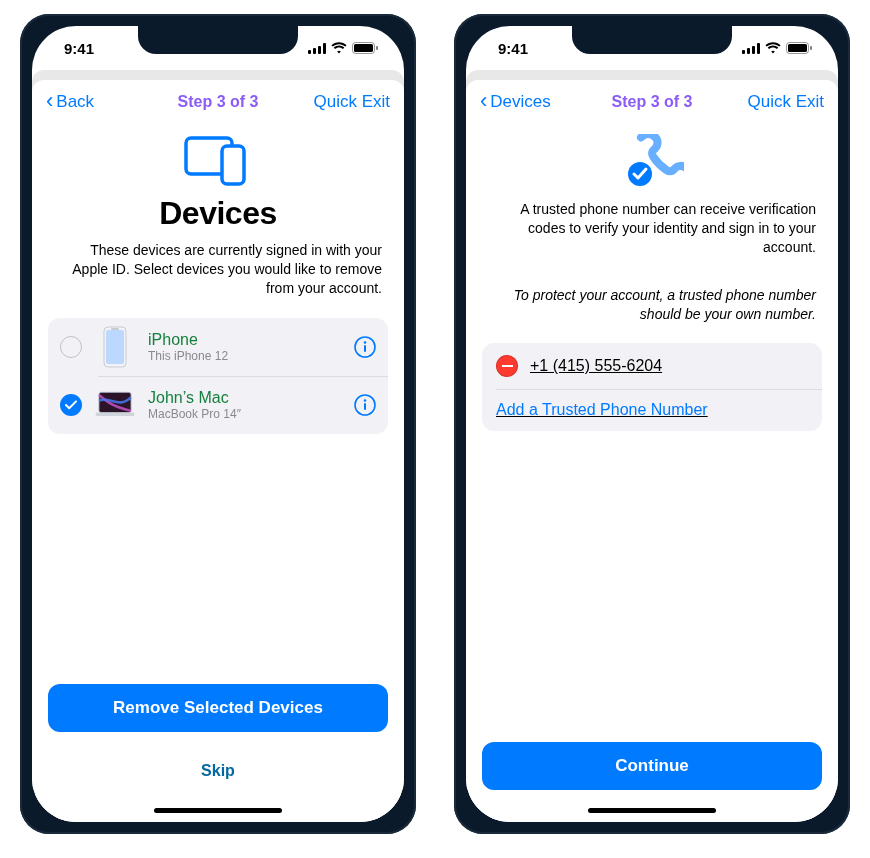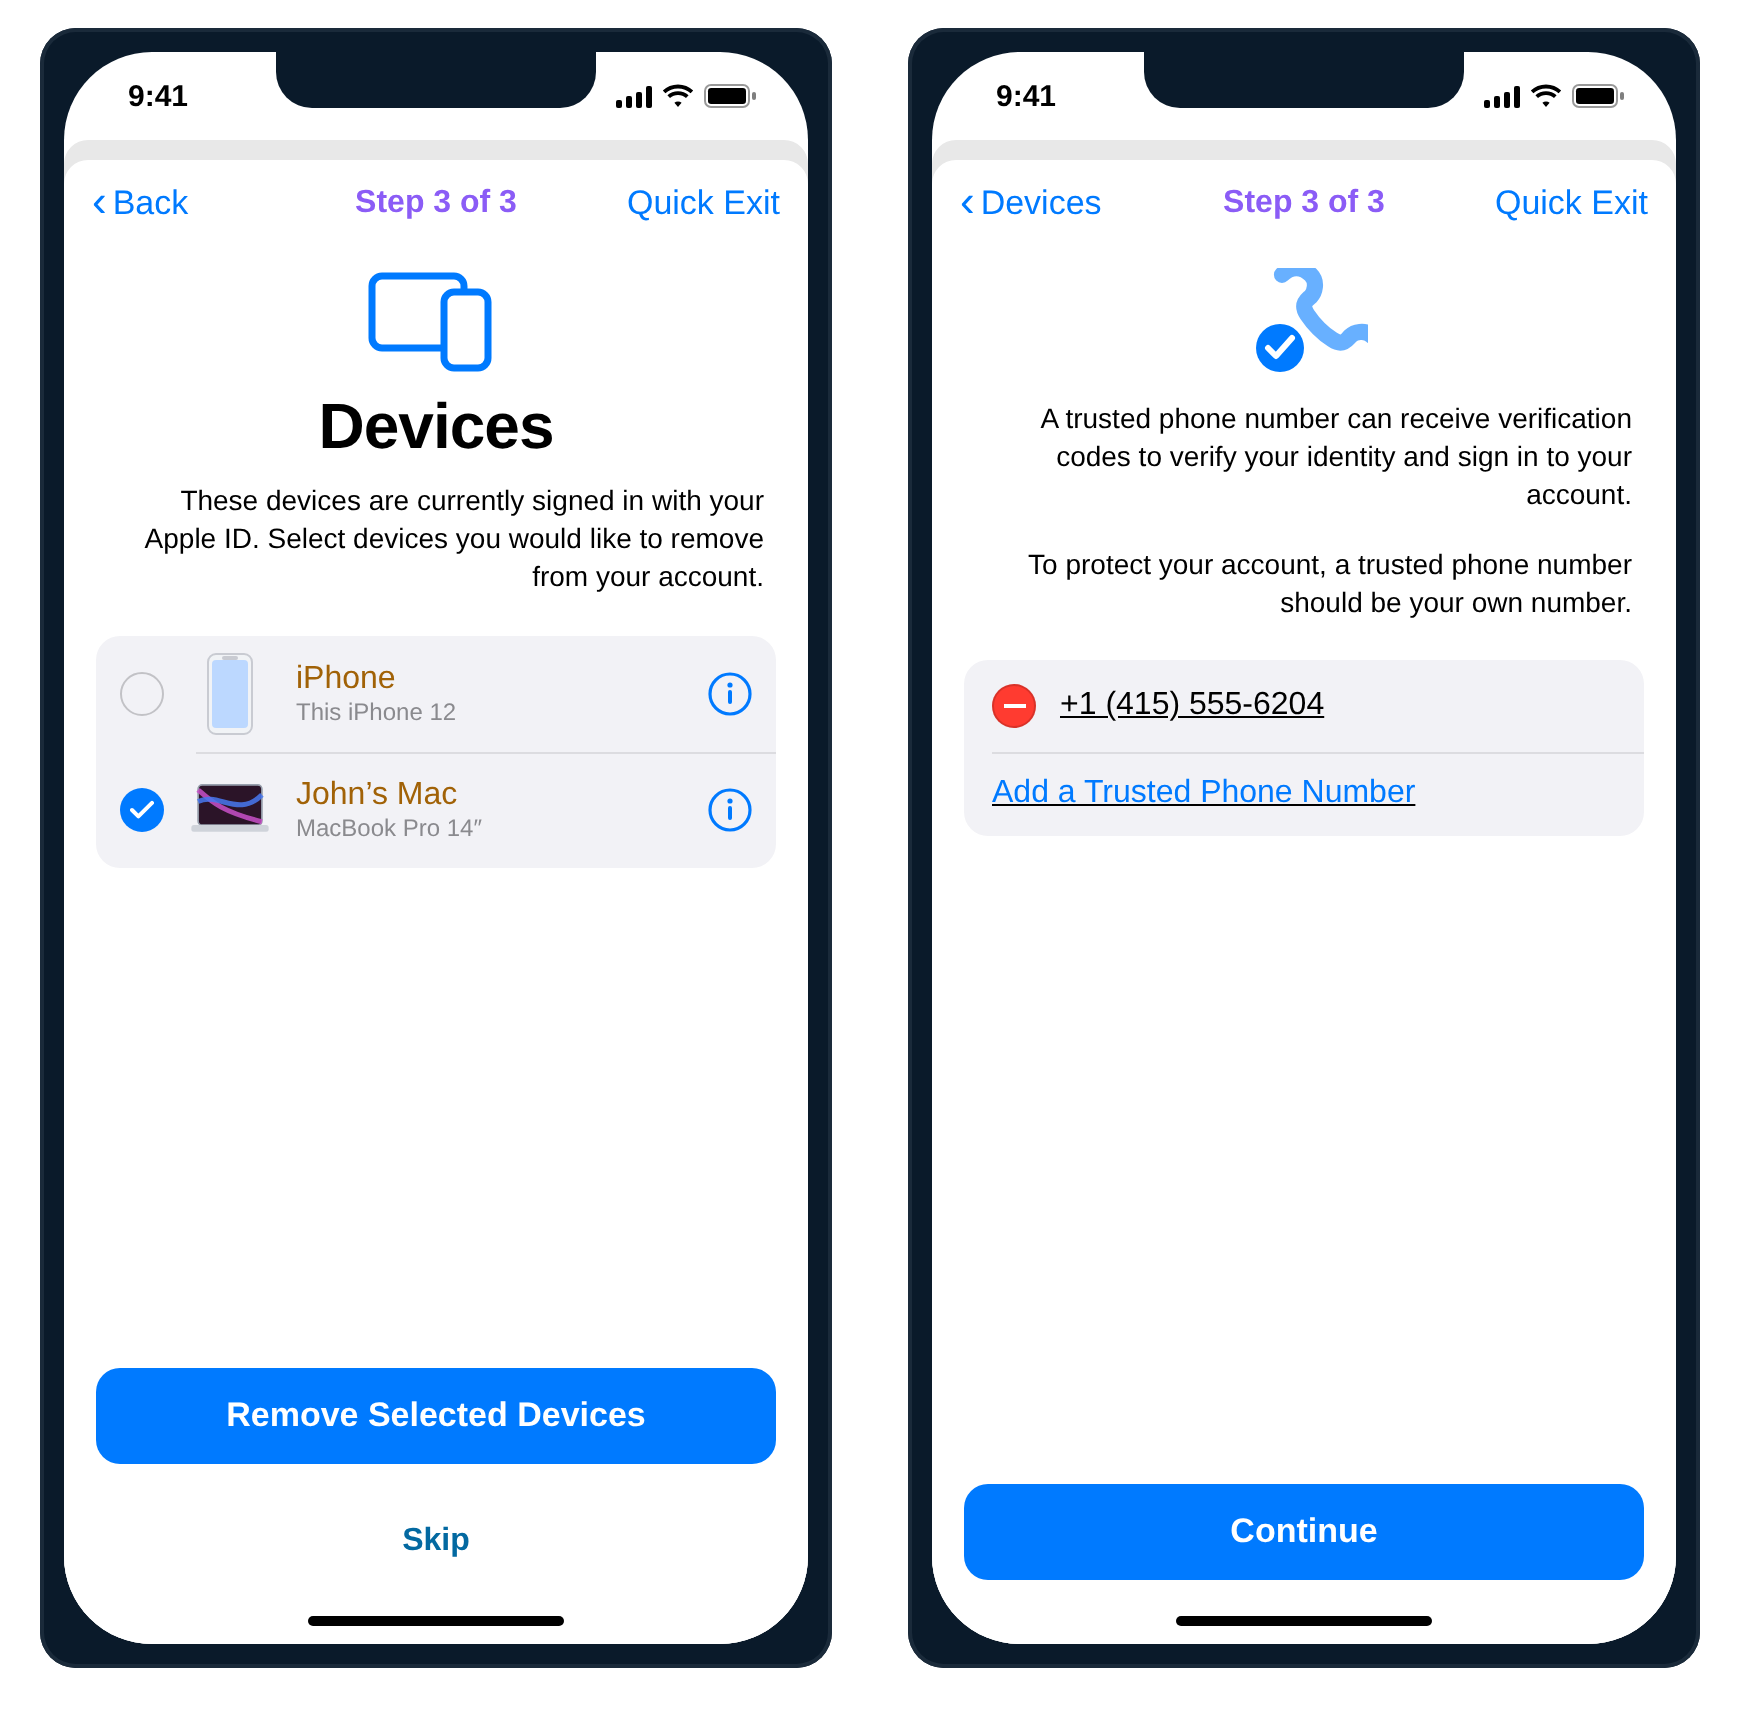--- a/index.html
+++ b/index.html
@@ -8,21 +8,21 @@
     font-family: -apple-system, "SF Pro Text", "Helvetica Neue", Helvetica, Arial, sans-serif;
     display: flex;
     gap: 38px;
     padding: 14px 20px;
     justify-content: center;
   }
   .phone-frame {
     width: 396px;
     height: 820px;
     background: #0a1a2a;
-    border-radius: 18px;
+    border-radius: 29px;
     padding: 12px;
     position: relative;
     box-shadow: inset 0 0 0 2px #1a2a3a;
   }
   .phone-screen {
     width: 100%;
     height: 100%;
     background: #fff;
     border-radius: 44px;
     overflow: hidden;
@@ -100,21 +100,21 @@
     line-height: 1.1;
     margin-bottom: 10px;
   }
   .page-desc {
     font-size: 14px;
     color: #000;
     text-align: right;
     line-height: 1.35;
     padding: 0 6px;
   }
-  .page-desc2 { margin-top: 16px; }
+  .page-desc2 { margin-top: 29px; font-style: italic; }
   .list-group {
     background: #f2f2f6;
     border-radius: 12px;
     margin-top: 20px;
     overflow: hidden;
   }
   .list-row {
     display: flex;
     align-items: center;
     padding: 8px 12px;
@@ -133,21 +133,21 @@
   .radio-empty { border: 1.5px solid #c2c2c6; }
   .radio-checked {
     background: #007aff;
     display: flex; align-items: center; justify-content: center;
   }
   .device-thumb {
     width: 42px; height: 42px; flex-shrink: 0;
     display: flex; align-items: center; justify-content: center;
   }
   .row-text { flex: 1; display:flex; flex-direction:column; justify-content:center;}
-  .row-title { font-size: 16px; color: #a16207; }
+  .row-title { font-size: 16px; color: #15803d; }
   .row-sub { font-size: 12px; color: #8a8a8e; }
   .info-btn { width: 22px; height: 22px; flex-shrink:0; }
   .simple-row {
     display: flex;
     align-items: center;
     padding: 12px 14px;
     gap: 12px;
     position: relative;
     text-decoration: underline;
   }

